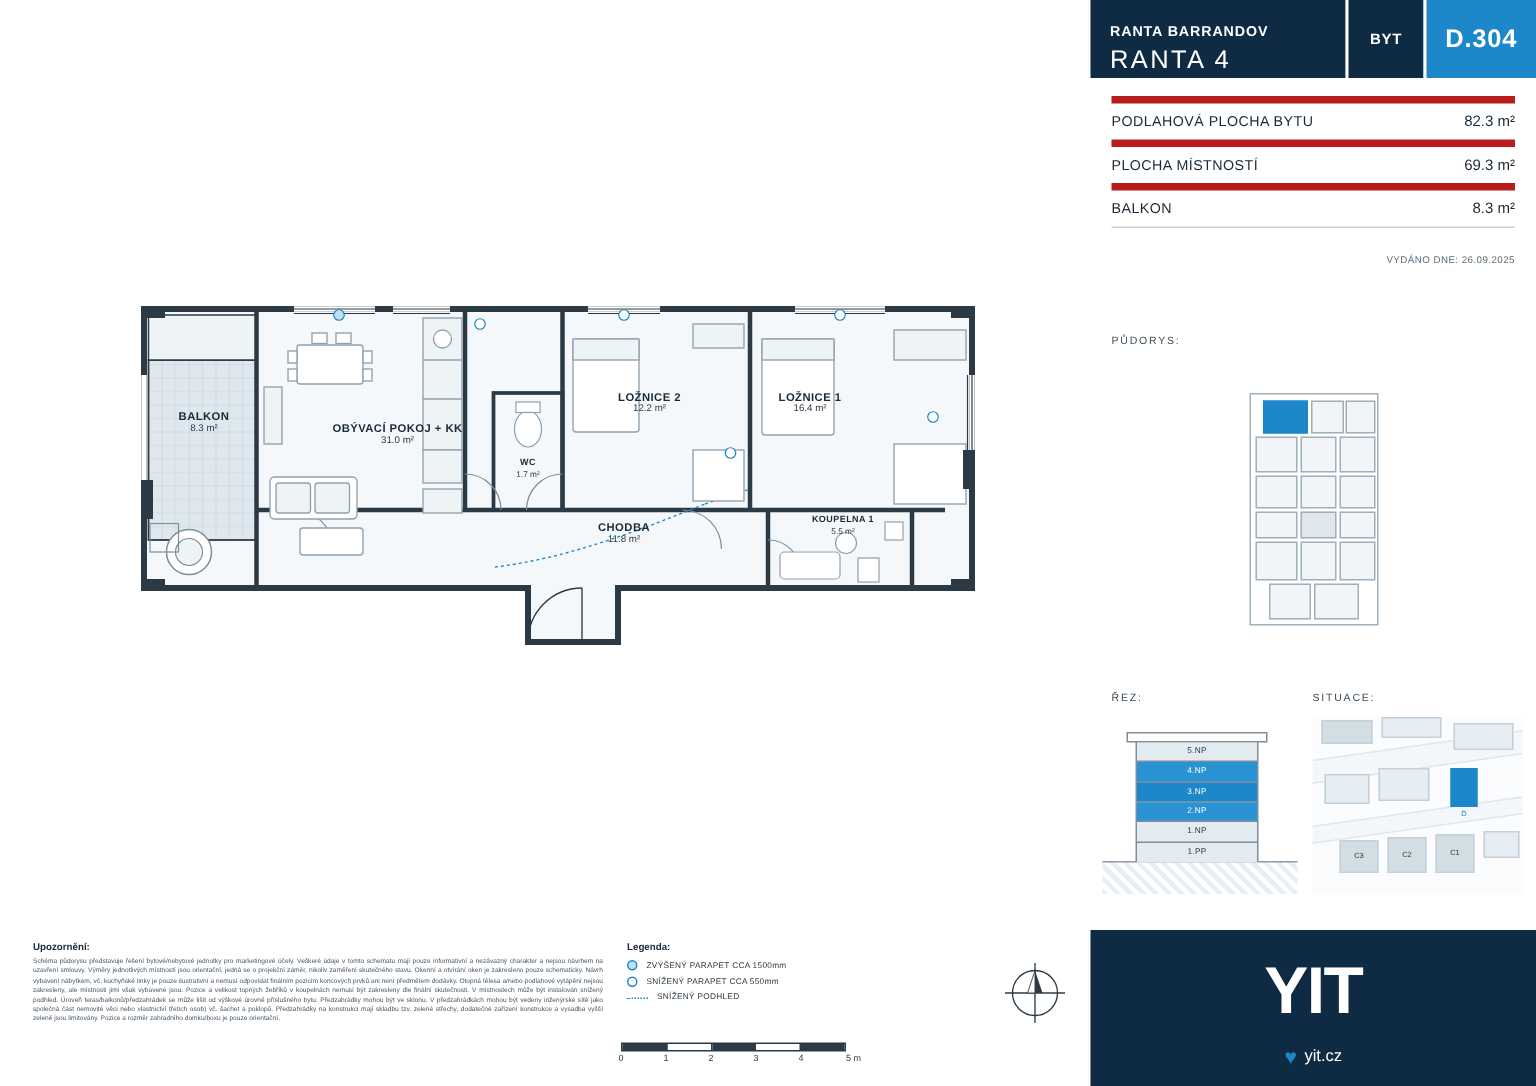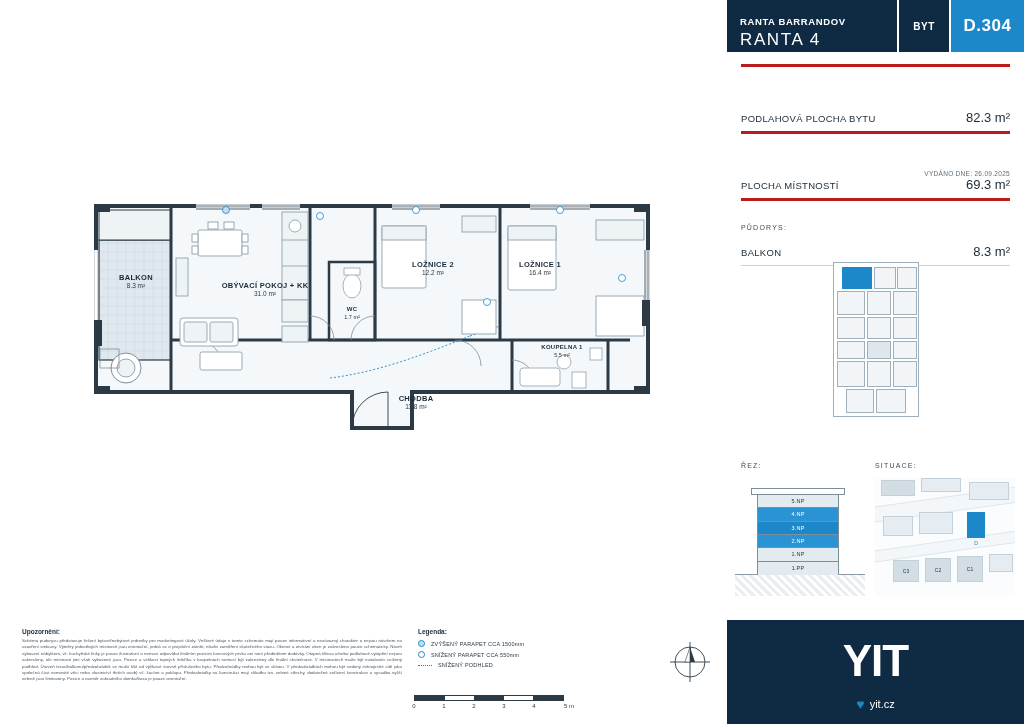--- a/index.html
+++ b/index.html
@@ -57,27 +57,27 @@
   .rp-disp {
     position: absolute; left: 0; top: 52px; width: 297px;
     padding: 12px 14px 0 14px;
   }
   .rp-type {
     text-align: right; font-size: 21px; font-weight: bold; letter-spacing: 0.5px;
     margin-bottom: 8px;
   }
   .rp-row {
     display: flex; justify-content: space-between; align-items: baseline;
-    border-top: 3px solid #b91c1c;
+    border-top: 5px solid #b91c1c;
     padding: 7px 0 6px 0;
     font-size: 9.5px;
   }
   .rp-row:last-of-type { border-bottom: 1px solid #c9d3da; }
   .rp-row .lbl { letter-spacing: 0.3px; }
-  .rp-row .val { font-size: 13px; margin-top: 36px; }
+  .rp-row .val { font-size: 10px; }
 
   .rp-issued {
     position: absolute; left: 0; top: 170px; width: 297px;
     text-align: right; padding-right: 14px;
     font-size: 6.5px; color: #5e6e7a; letter-spacing: 0.3px;
   }
 
   .rp-sec-label {
     position: absolute; font-size: 7px; color: #3d4d59; letter-spacing: 1.2px;
   }
@@ -406,21 +406,21 @@
     <div class="ar">12.2 m²</div>
   </div>
   <div class="room-label" style="left:507px; top:260px; width:66px;">
     <div class="nm">LOŽNICE 1</div>
     <div class="ar">16.4 m²</div>
   </div>
   <div class="room-label small" style="left:333px; top:306px; width:38px;">
     <div class="nm">WC</div>
     <div class="ar">1.7 m²</div>
   </div>
-  <div class="room-label" style="left:383px; top:347px; width:66px;margin-top:47px;">
+  <div class="room-label" style="left:383px; top:347px; width:66px;">
     <div class="nm">CHODBA</div>
     <div class="ar">11.8 m²</div>
   </div>
   <div class="room-label small" style="left:527px; top:344px; width:70px;">
     <div class="nm">KOUPELNA 1</div>
     <div class="ar">5.5 m²</div>
   </div>
 </div>
 
 <div class="right-panel">

